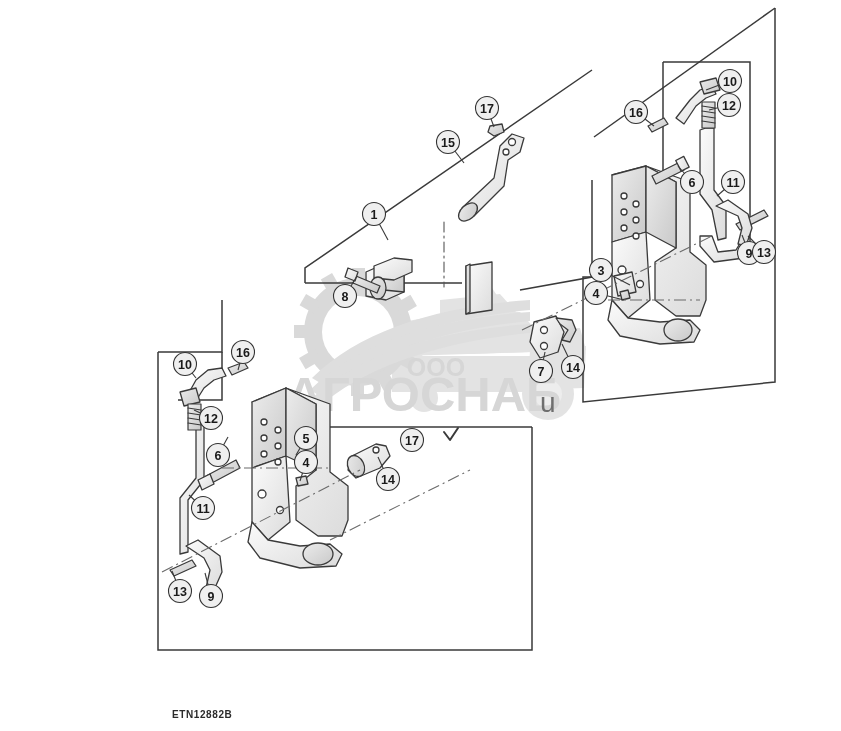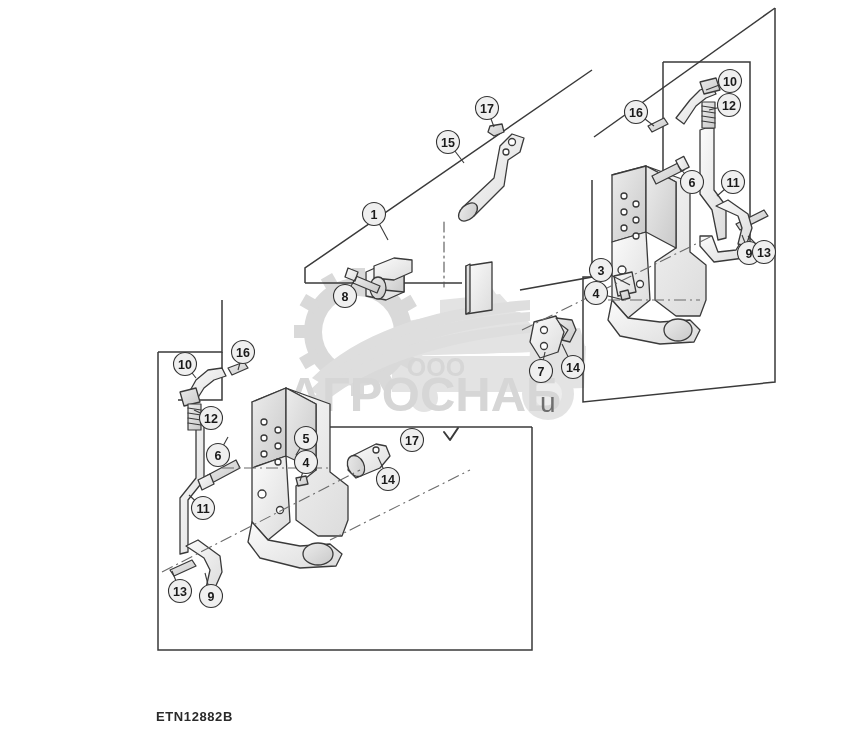--- a/index.html
+++ b/index.html
@@ -25,24 +25,24 @@
   svg.canvas {
     position: absolute;
     left: 0;
     top: 0;
     width: 841px;
     height: 731px;
     display: block;
   }
   .fig-code {
     position: absolute;
-    left: 156px;
+    left: 172px;
     top: 709px;
     font-family: "Liberation Sans", sans-serif;
-    font-size: 13px;
+    font-size: 10px;
     font-weight: bold;
     letter-spacing: 0.6px;
     color: #2b2b2b;
     white-space: nowrap;
   }
   .callout-text {
     font-family: "Liberation Sans", sans-serif;
     font-size: 12.5px;
     font-weight: bold;
     fill: #1a1a1a;

